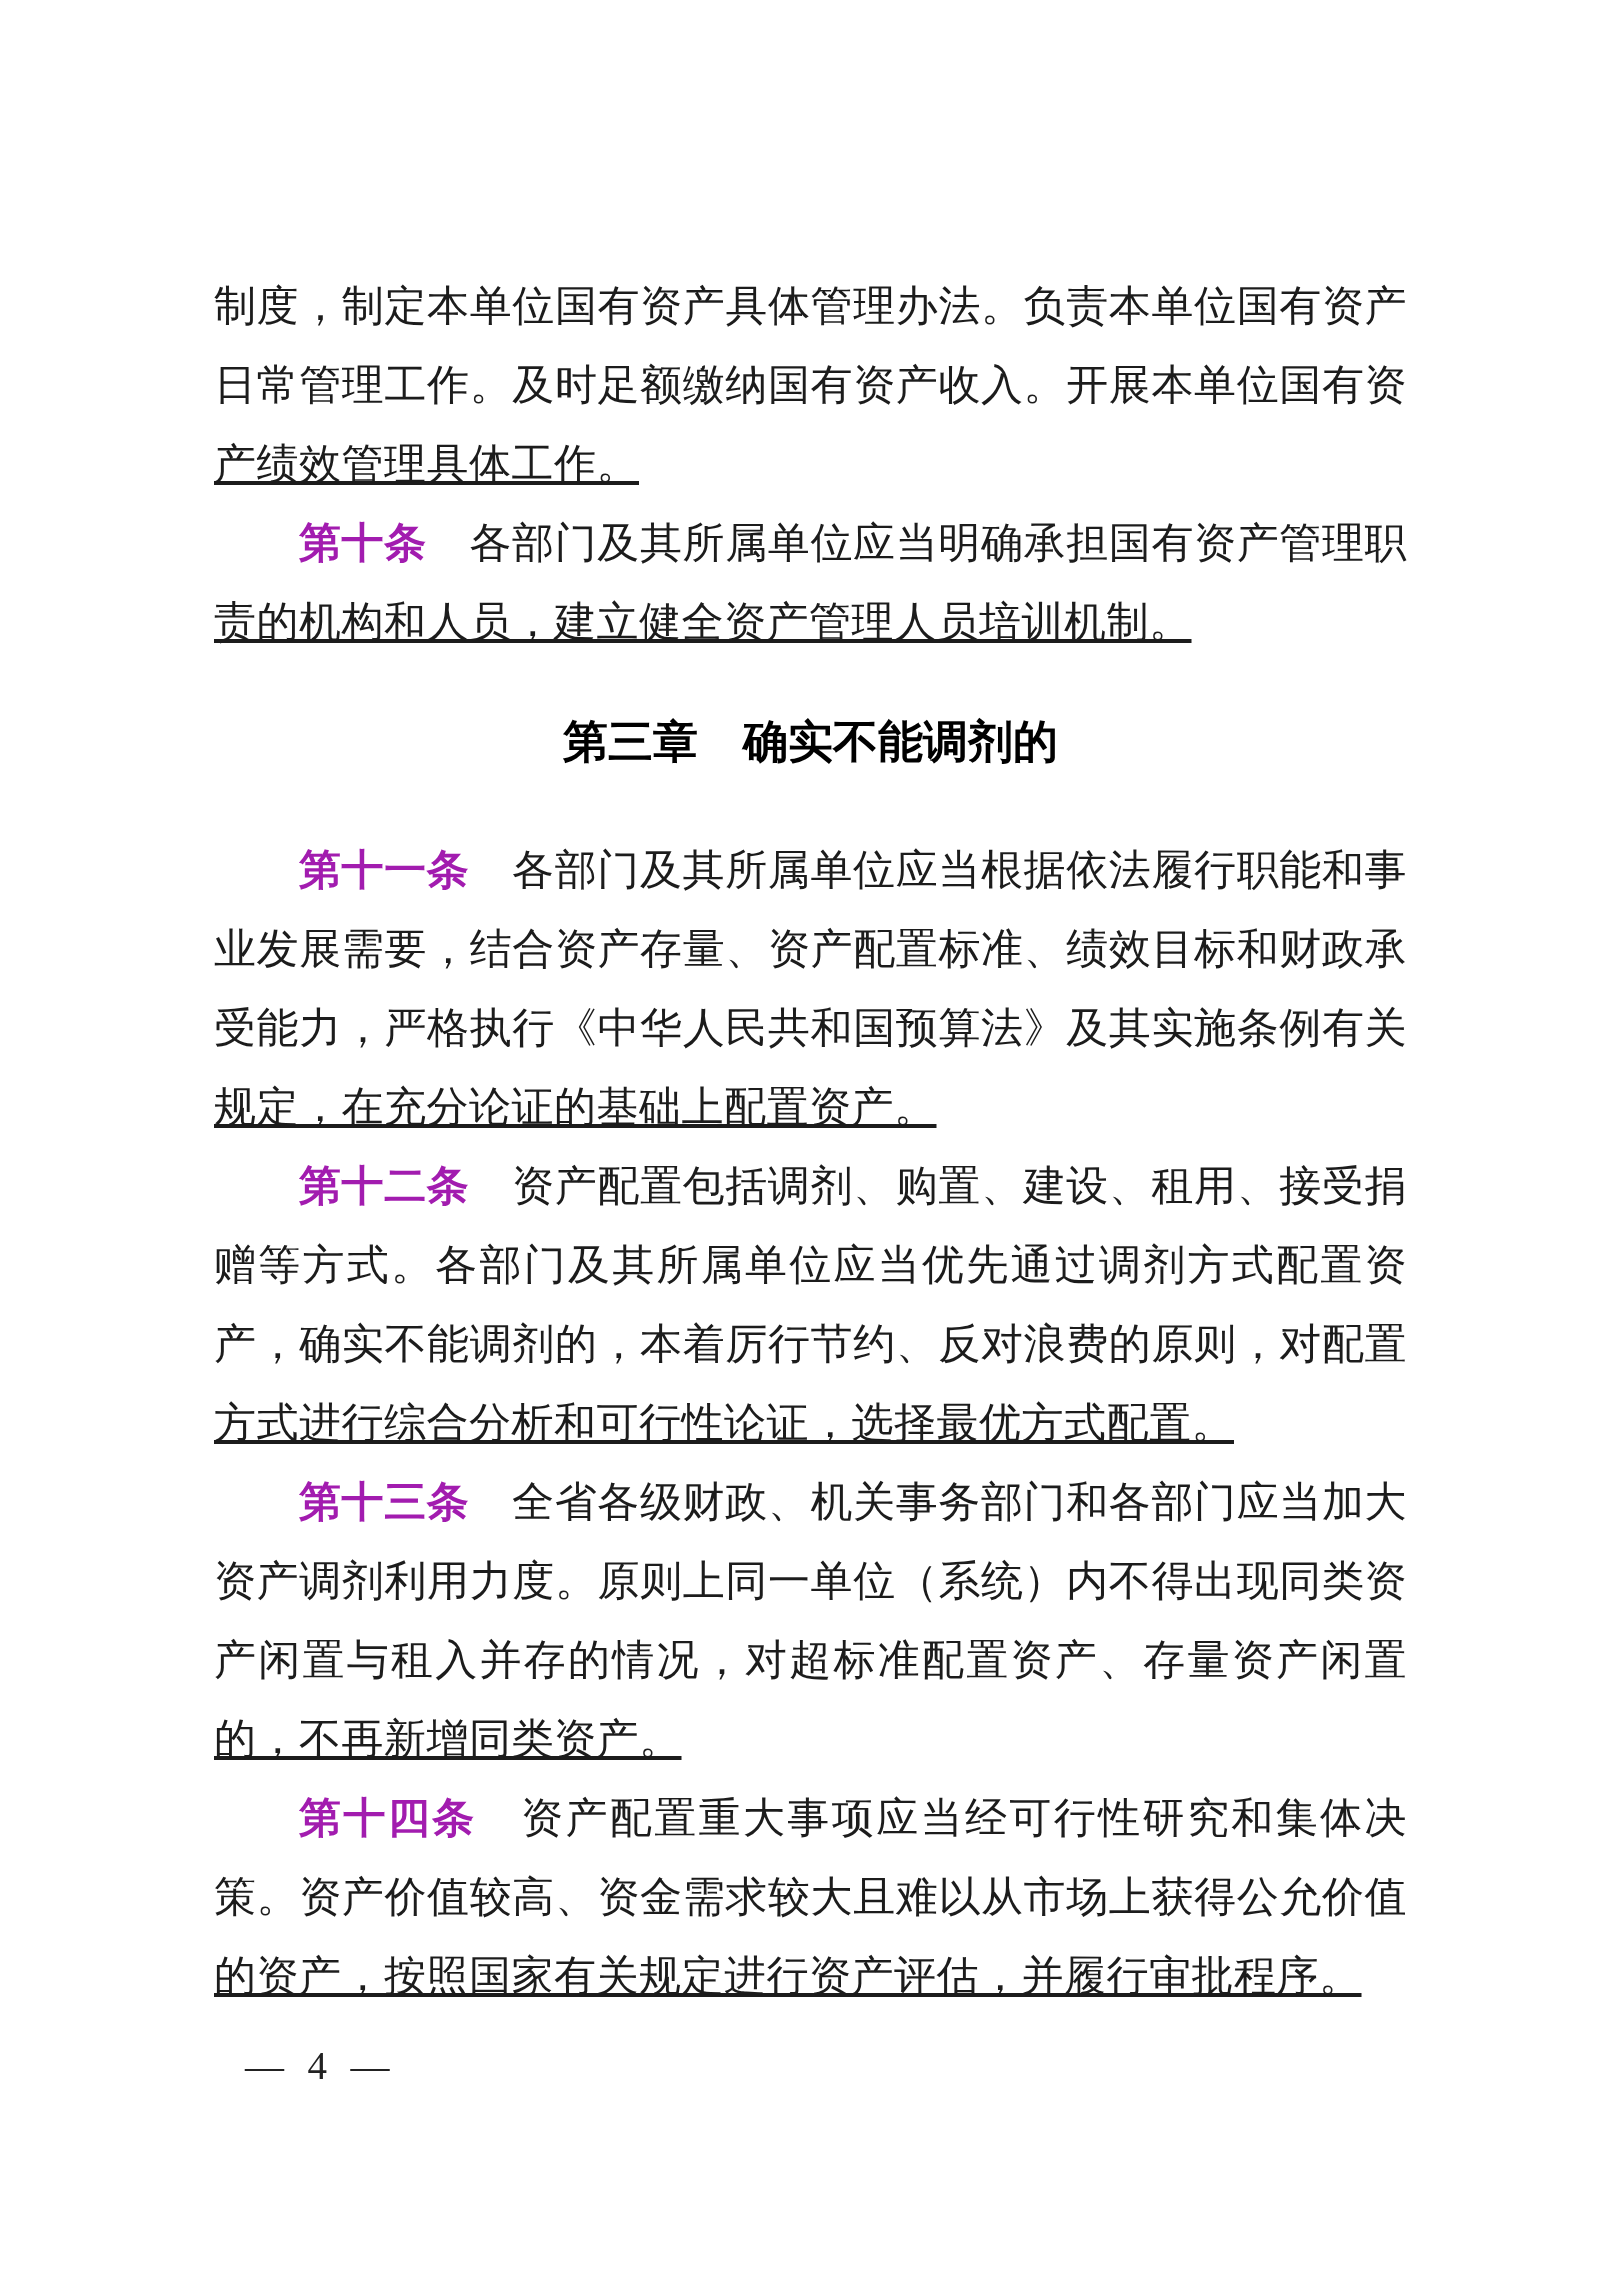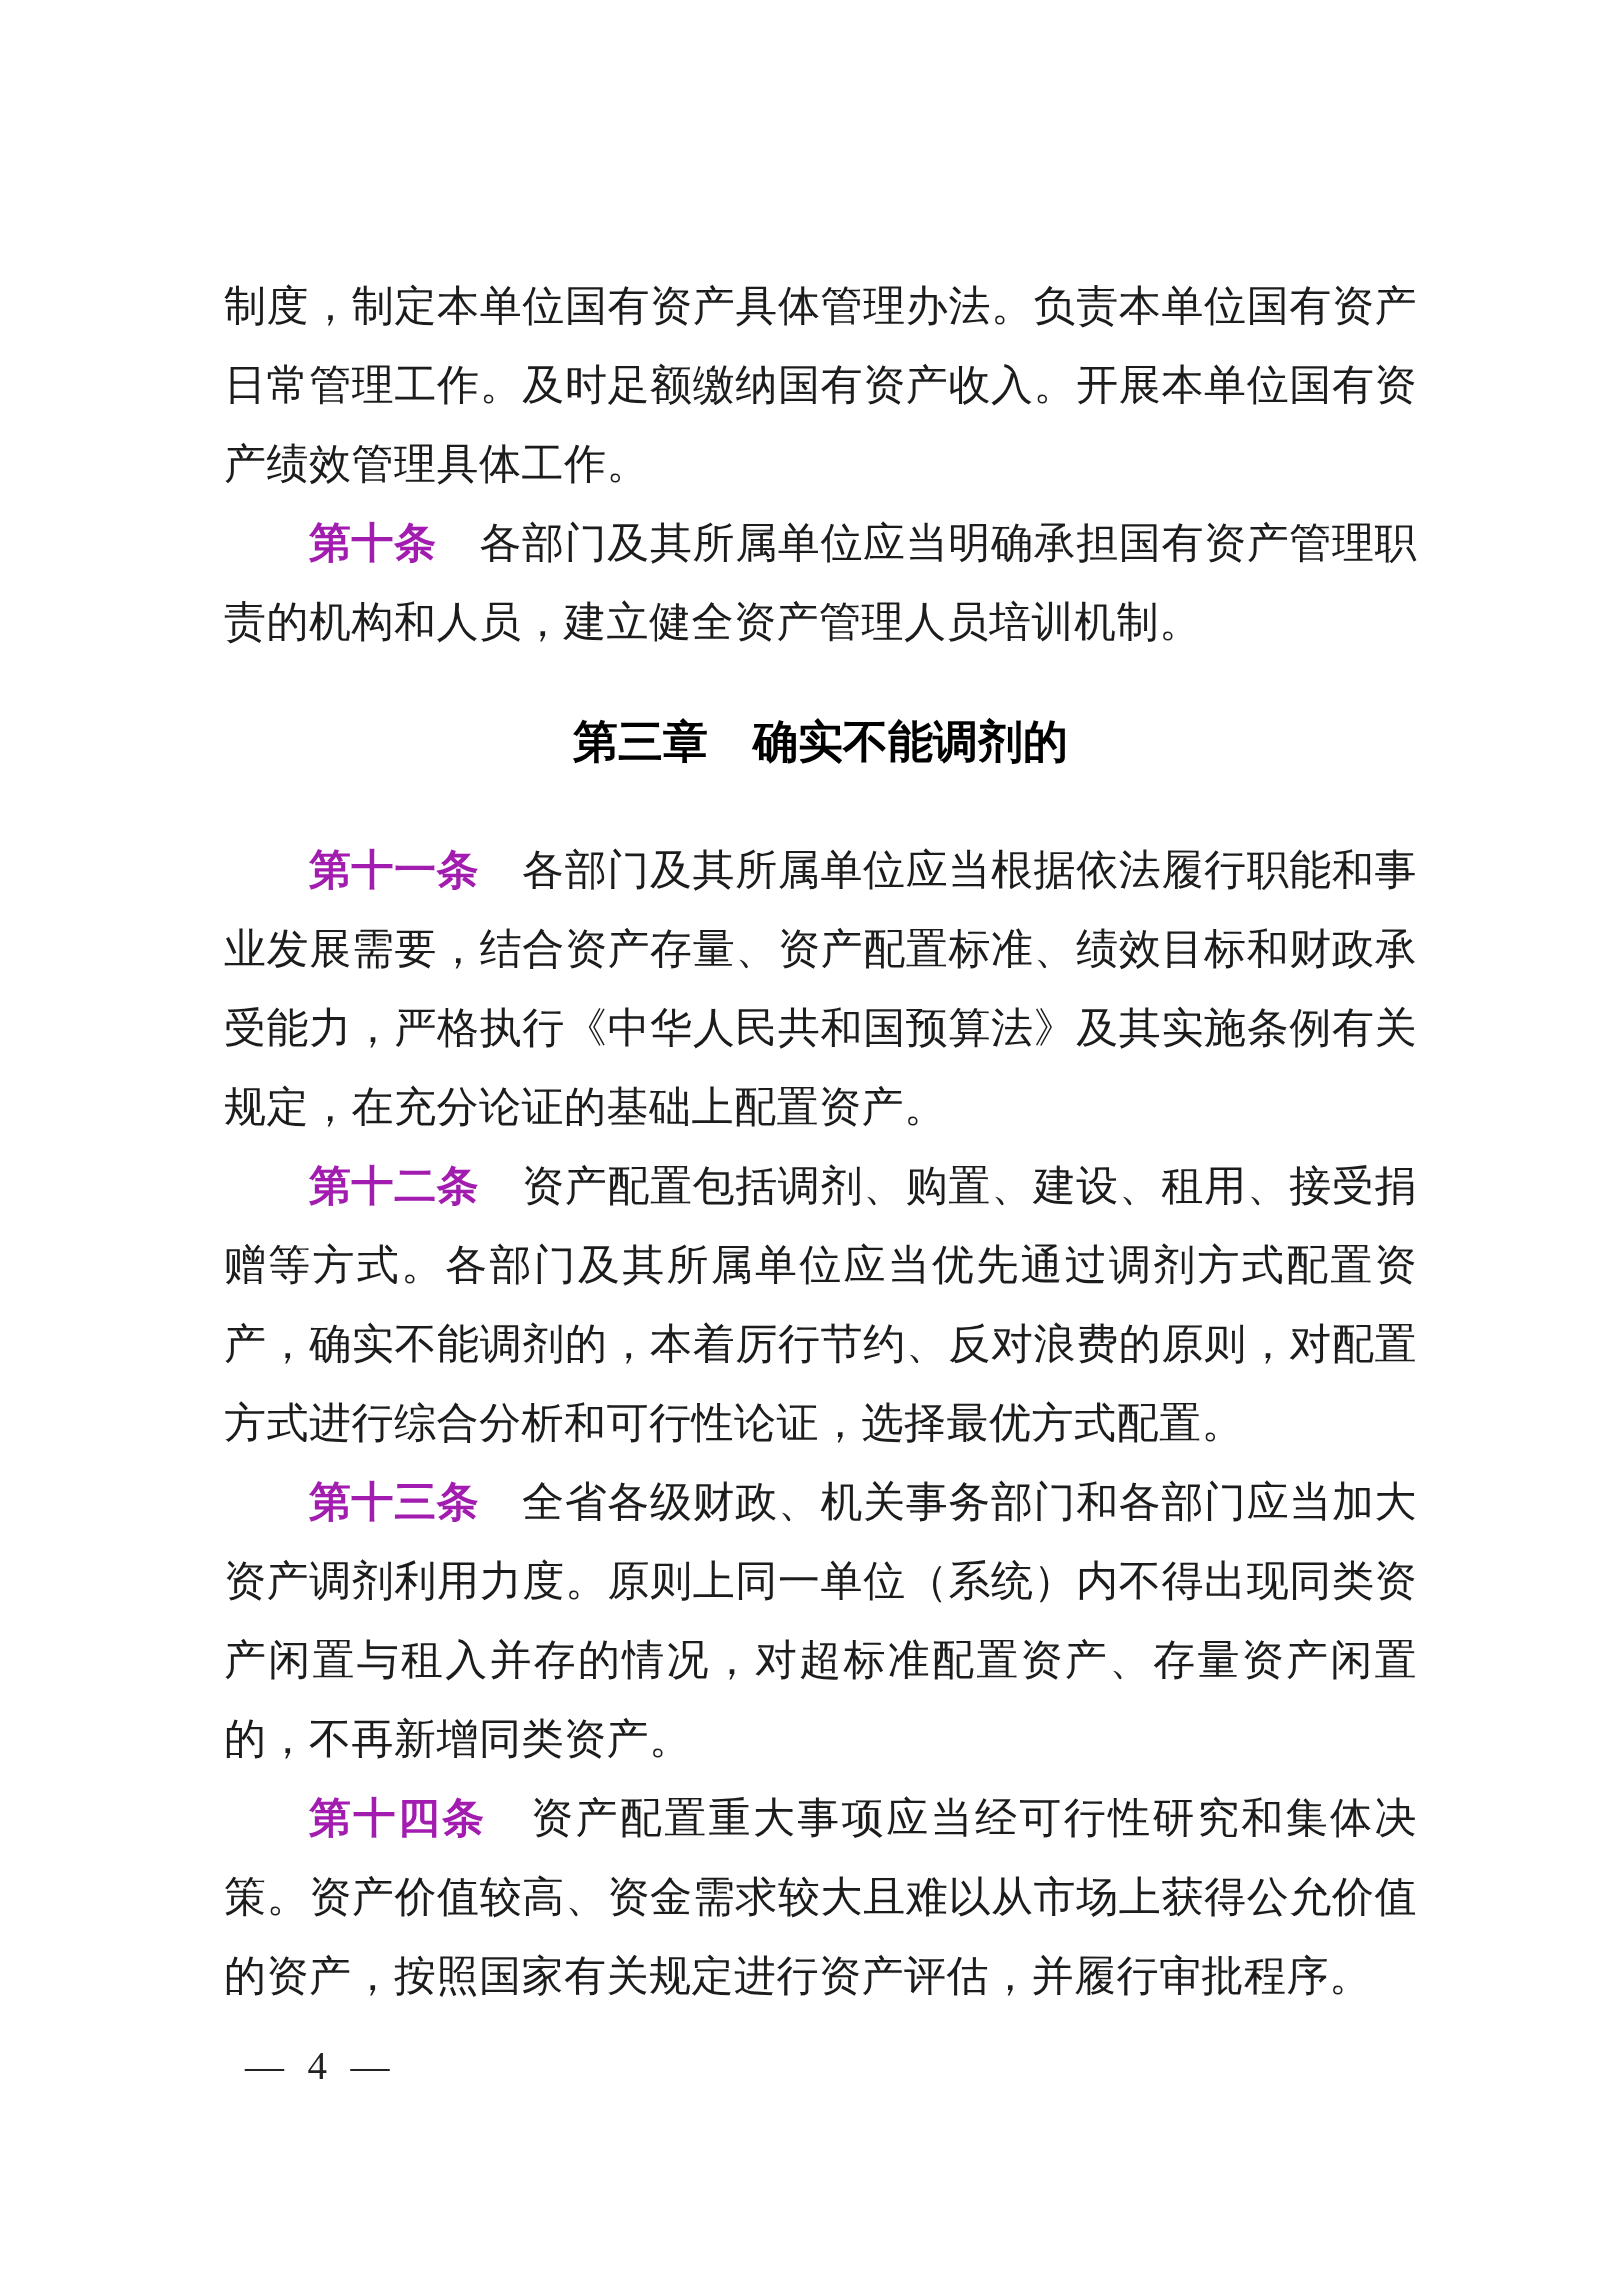--- a/index.html
+++ b/index.html
@@ -11,38 +11,39 @@
     position: relative;
     width: 1621px;
     height: 2293px;
     background: #ffffff;
     font-family: "Liberation Serif", serif;
     color: #1c1c1c;
     overflow: hidden;
   }
   .doc-body {
     position: absolute;
-    left: 224px;
+    left: 214px;
     top: 267px;
     width: 1193px;
   }
   .line {
     height: 79px;
     line-height: 79px;
     font-size: 42px;
     letter-spacing: 0.5px;
     text-align: justify;
     text-align-last: justify;
     text-justify: inter-character;
     white-space: normal;
     overflow: visible;
   }
   .line.last {
     text-align: left;
     text-align-last: left;
+    text-decoration: underline;
   }
   .line.indent {
     text-indent: 85px;
   }
   .line b {
     font-weight: 700;
     color: #a21caf;
   }
   .chapter-heading {
     margin: 41px 0 49px 0;

